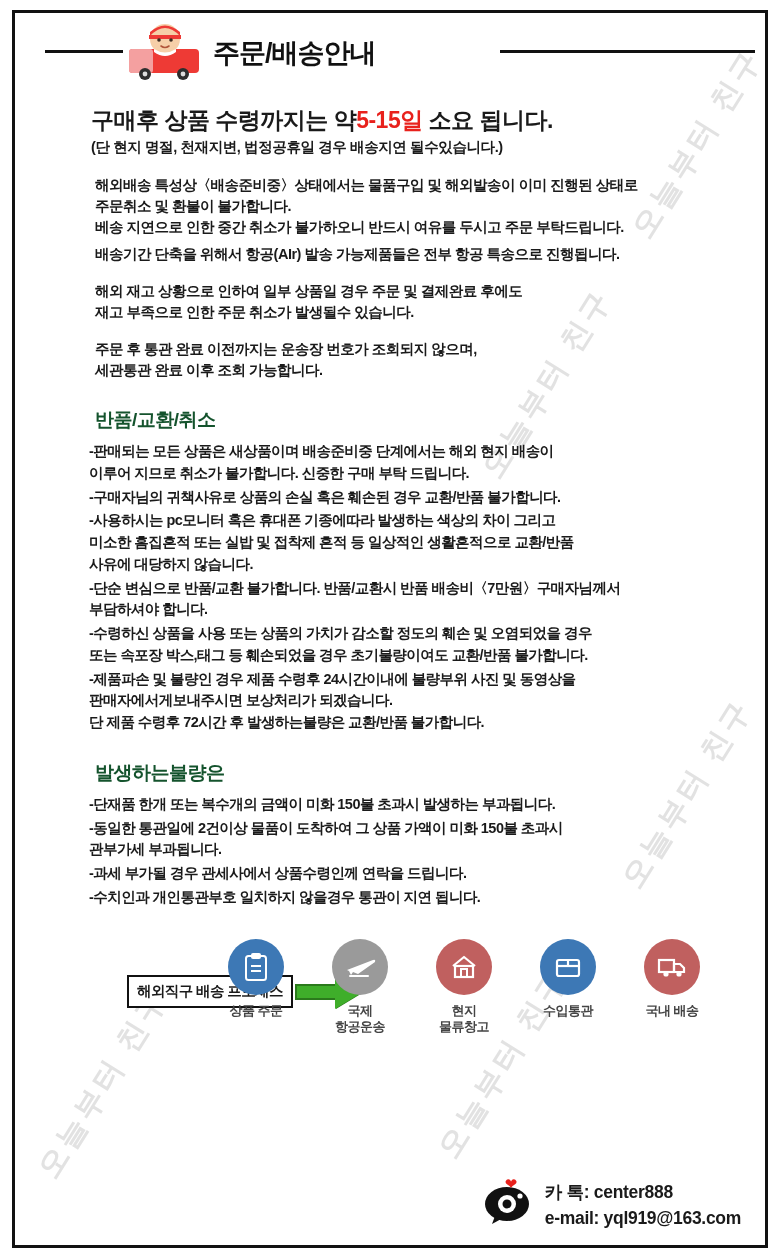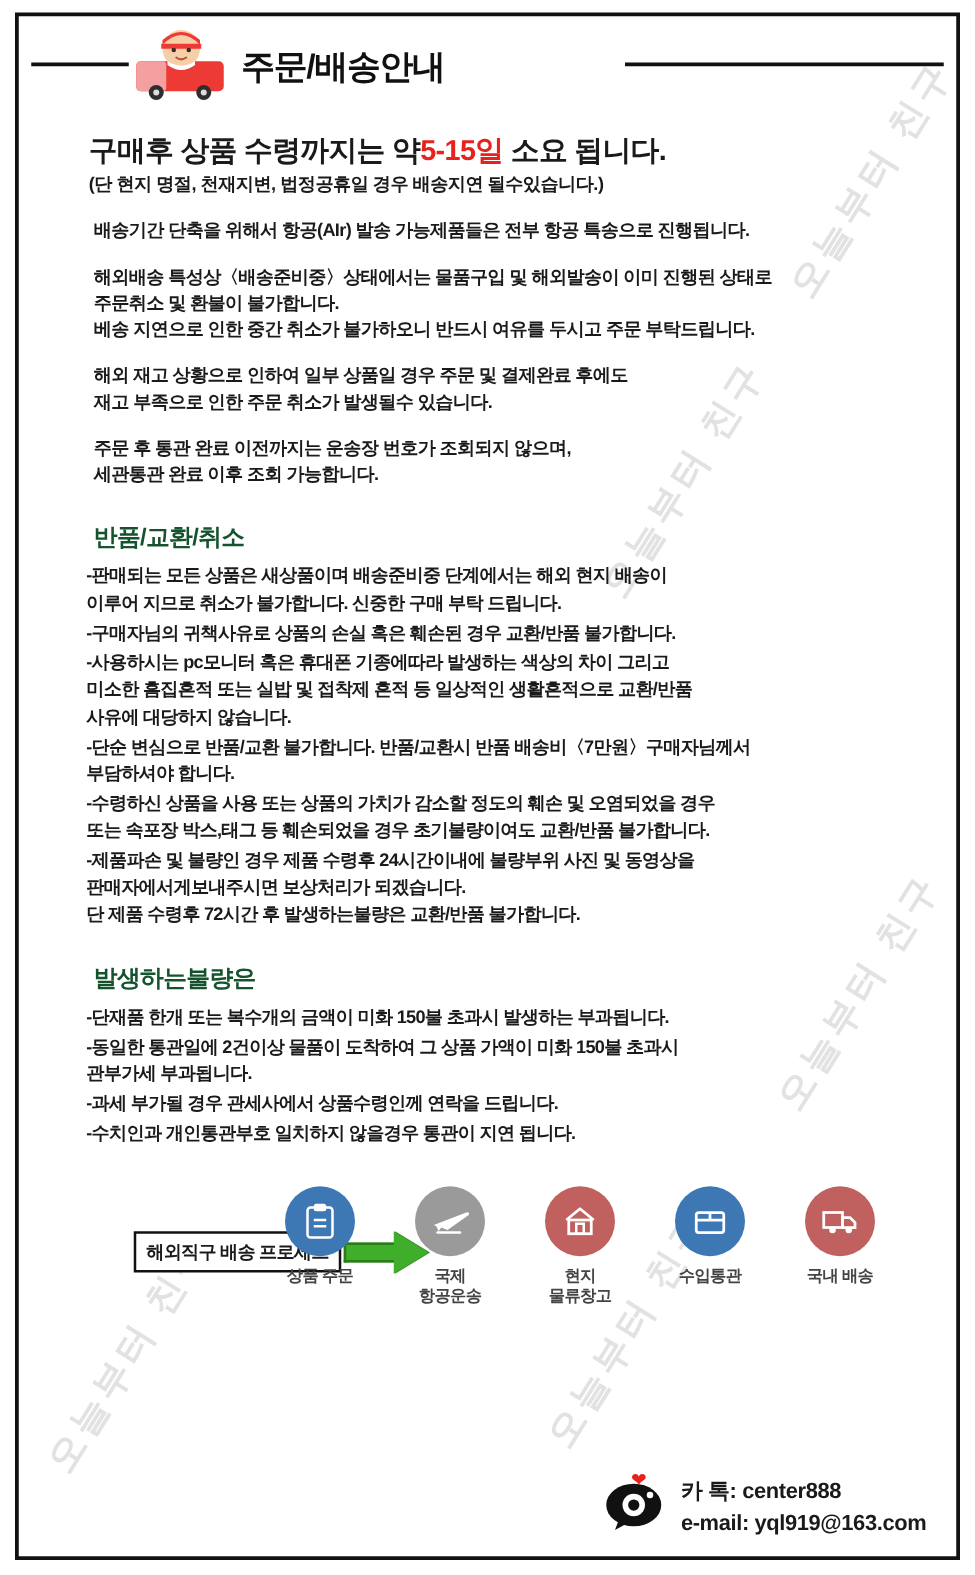--- a/index.html
+++ b/index.html
@@ -32,21 +32,21 @@
     font-size:30px;
     font-weight:700;
     letter-spacing:4px;
     transform:rotate(-58deg);
     transform-origin:center;
     white-space:nowrap;
     pointer-events:none;
     z-index:0;
     opacity:.75;
   }
-  .content{position:relative;z-index:2;}
+  .content{position:relative;z-index:2;padding-left:20px;}
 
   
   .header{
     position:relative;
     height:66px;
     margin:4px 0 0 0;
     display:flex;align-items:center;
   }
   .hdr-rule-l,.hdr-rule-r{
     position:absolute;top:33px;height:3px;background:#111;
@@ -193,24 +193,24 @@
         <div class="hdr-title">주문/배송안내</div>
       </div>
 
       <div class="body">
 
         <h1 class="lead">
           <span>구매후  상품  수령까지는  약</span><span class="red">5-15일</span> <span>소요  됩니다.</span>
         </h1>
         <div class="lead-sub">(단 현지 명절, 천재지변, 법정공휴일 경우 배송지연 될수있습니다.)</div>
 
-        <p class="para">배송기간 단축을 위해서 항공(AIr) 발송 가능제품들은 전부 항공 특송으로 진행됩니다.</p>
         <p class="para gap" style="white-space:pre-line;">해외배송 특성상〈배송준비중〉상태에서는 물품구입 및 해외발송이 이미 진행된 상태로
 주문취소 및 환불이 불가합니다.
 베송 지연으로 인한 중간 취소가 불가하오니 반드시 여유를 두시고 주문 부탁드립니다.</p>
+        <p class="para">배송기간 단축을 위해서 항공(AIr) 발송 가능제품들은 전부 항공 특송으로 진행됩니다.</p>
         <p class="para gap" style="white-space:pre-line;">해외 재고 상황으로 인하여 일부 상품일 경우 주문 및 결제완료 후에도
 재고 부족으로 인한 주문 취소가 발생될수 있습니다.</p>
         <p class="para gap" style="white-space:pre-line;">주문 후 통관 완료 이전까지는 운송장 번호가 조회되지 않으며,
 세관통관 완료 이후 조회 가능합니다.</p>
 
         <div class="sec-title">반품/교환/취소</div>
         <ul class="list">
           <li>-판매되는 모든 상품은 새상품이며 배송준비중 단계에서는 해외 현지 배송이
   이루어 지므로 취소가 불가합니다. 신중한 구매 부탁 드립니다.</li>
           <li>-구매자님의 귀책사유로 상품의 손실 혹은 훼손된 경우 교환/반품 불가합니다.</li>

